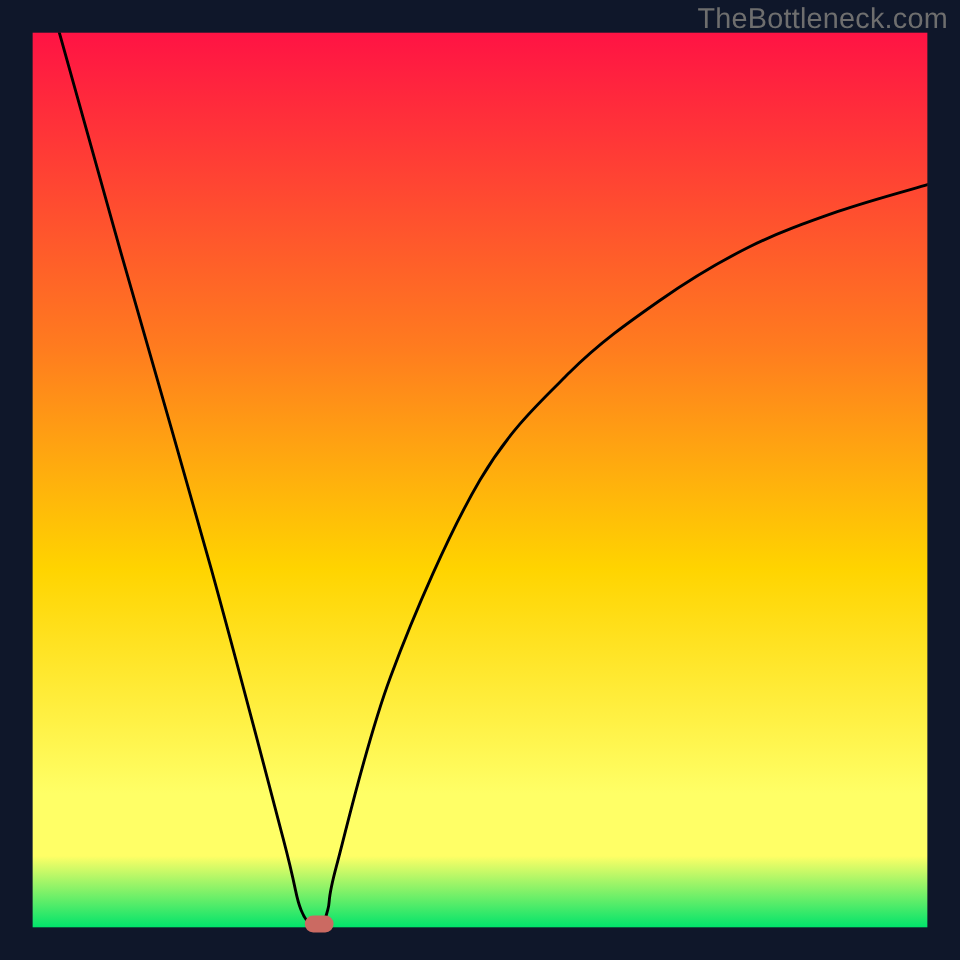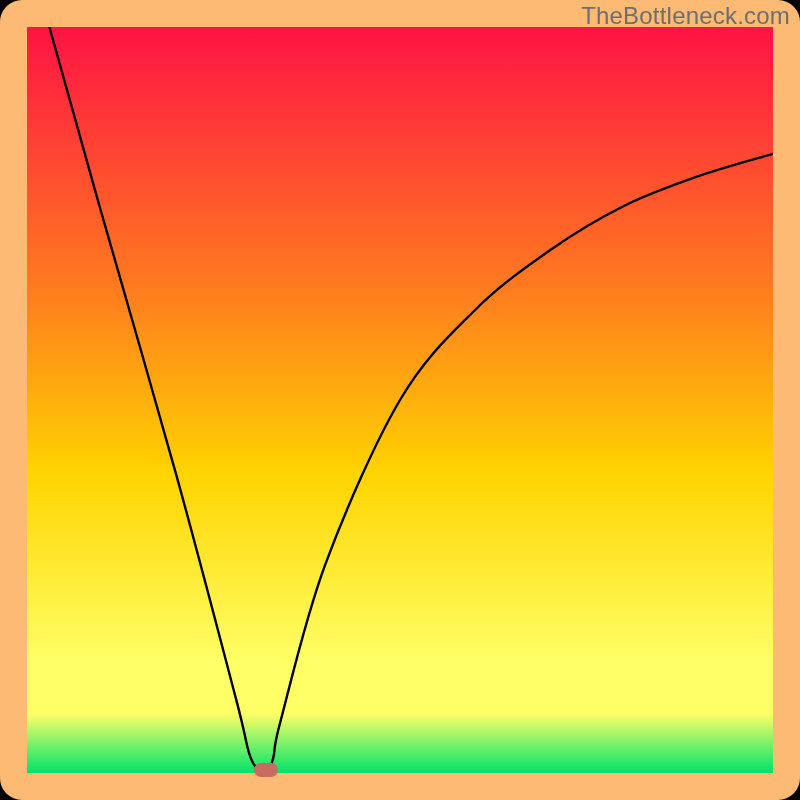--- a/index.html
+++ b/index.html
@@ -1,22 +1,21 @@
 <!DOCTYPE html>
 <html><head>
 <meta charset="utf-8">
 <style>
   * { margin: 0; padding: 0; box-sizing: border-box; }
   html, body { width: 800px; height: 800px; overflow: hidden; background: #000; }
   .frame {
     position: relative;
     width: 800px;
     height: 800px;
-    background: #fdba74;
-    border-radius: 22px;
+    background: #0f172a;
   }
   .watermark {
     position: absolute;
     top: 2px;
     right: 10px;
     font-family: Arial, Helvetica, sans-serif;
     font-size: 24px;
     color: #6e6e6e;
     font-weight: 500;
     letter-spacing: 0.2px;

